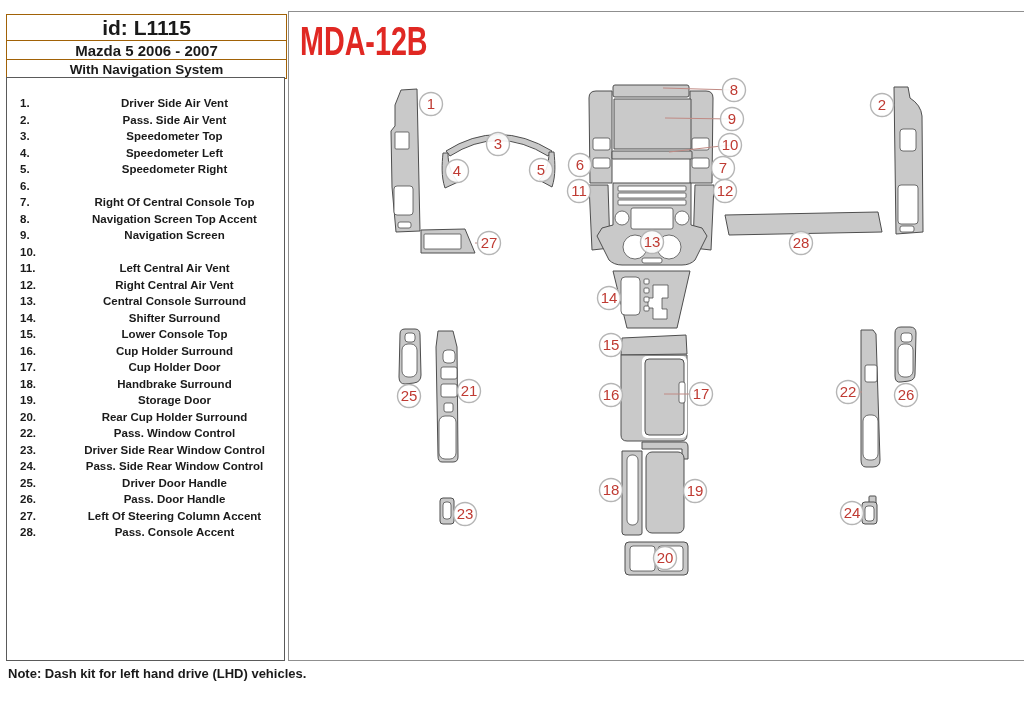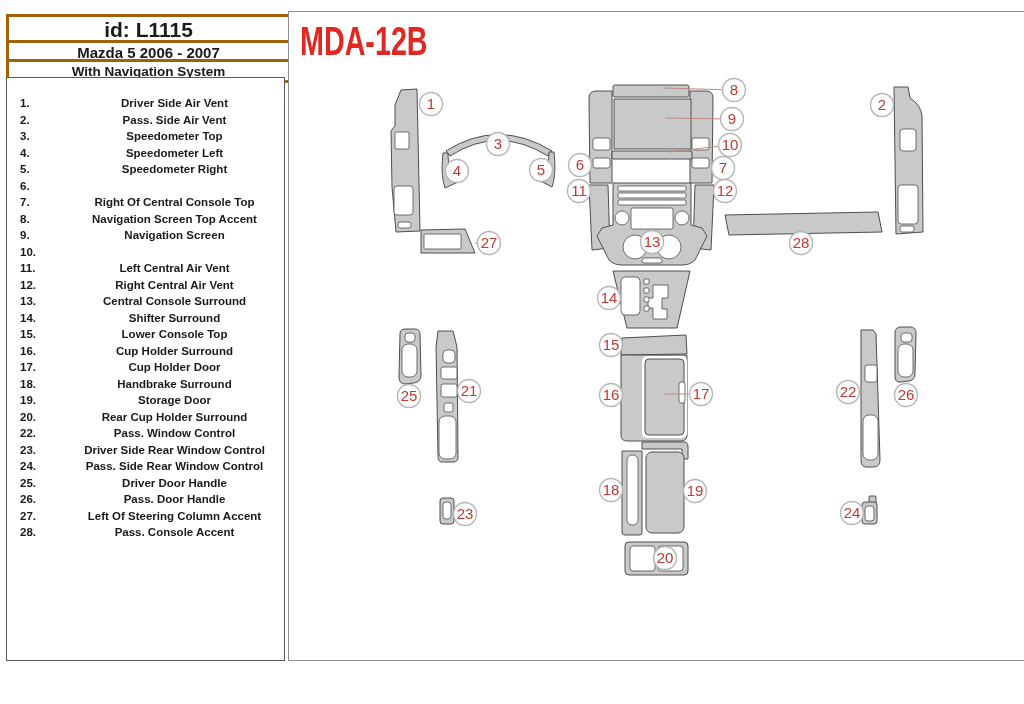--- a/index.html
+++ b/index.html
@@ -1,18 +1,18 @@
 <!DOCTYPE html>
 <html><head>
 <meta charset="utf-8">
 <style>
   html,body{margin:0;padding:0;background:#fff;}
   .page{position:relative;width:1024px;height:704px;background:#fff;
         font-family:"Liberation Sans",sans-serif;color:#1a1a1a;overflow:hidden;}
-  .hbox{position:absolute;left:6px;width:279px;border:3px solid #a16207;
+  .hbox{position:absolute;left:6px;width:279px;border:1px solid #a16207;
         display:flex;align-items:center;justify-content:center;font-weight:bold;background:#fff;}
   .id-box{top:14px;height:26px;font-size:21px;}
   .vehicle-box{top:40px;height:19px;font-size:15px;}
   .variant-box{top:59px;height:18px;font-size:13.5px;}
   .list-box{position:absolute;left:6px;top:77px;width:279px;height:584px;
             border:1px solid #5a5a5a;box-sizing:border-box;padding-top:17px;background:#fff;}
   .part-row{display:flex;padding-left:13px;line-height:16.5px;font-size:11.5px;font-weight:bold;}
   .part-num{width:45px;flex:none;}
   .part-name{flex:1;text-align:center;}
   .diagram-panel{position:absolute;left:288px;top:11px;width:768px;height:650px;
@@ -393,13 +393,14 @@
           <text x="905" y="394" dy="0.36em" class="marker-num">26</text>
           <line x1="488" y1="242" x2="474" y2="242" class="leader"></line>
           <circle cx="488" cy="242" r="11.5" class="marker-circle"></circle>
           <text x="488" y="242" dy="0.36em" class="marker-num">27</text>
           <circle cx="800" cy="242" r="11.5" class="marker-circle"></circle>
           <text x="800" y="242" dy="0.36em" class="marker-num">28</text>
         </g>
     </svg>
   </div>
 
+  <div class="note">Note: Dash kit for left hand drive (LHD)  vehicles.</div>
 </div>
 
 </body></html>

